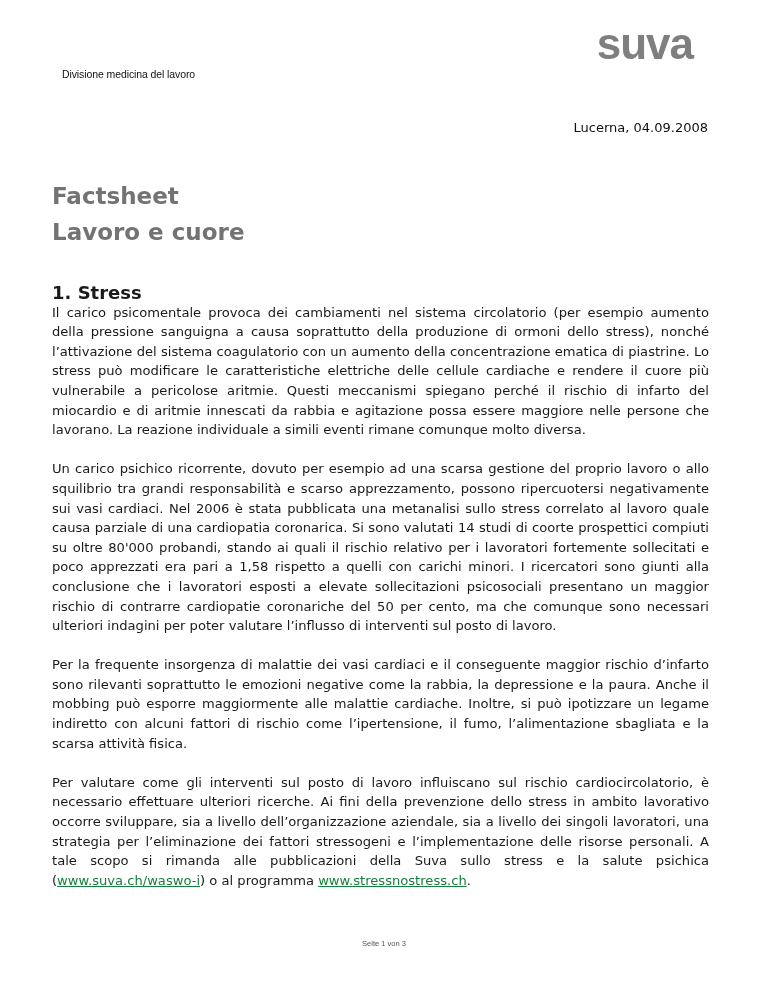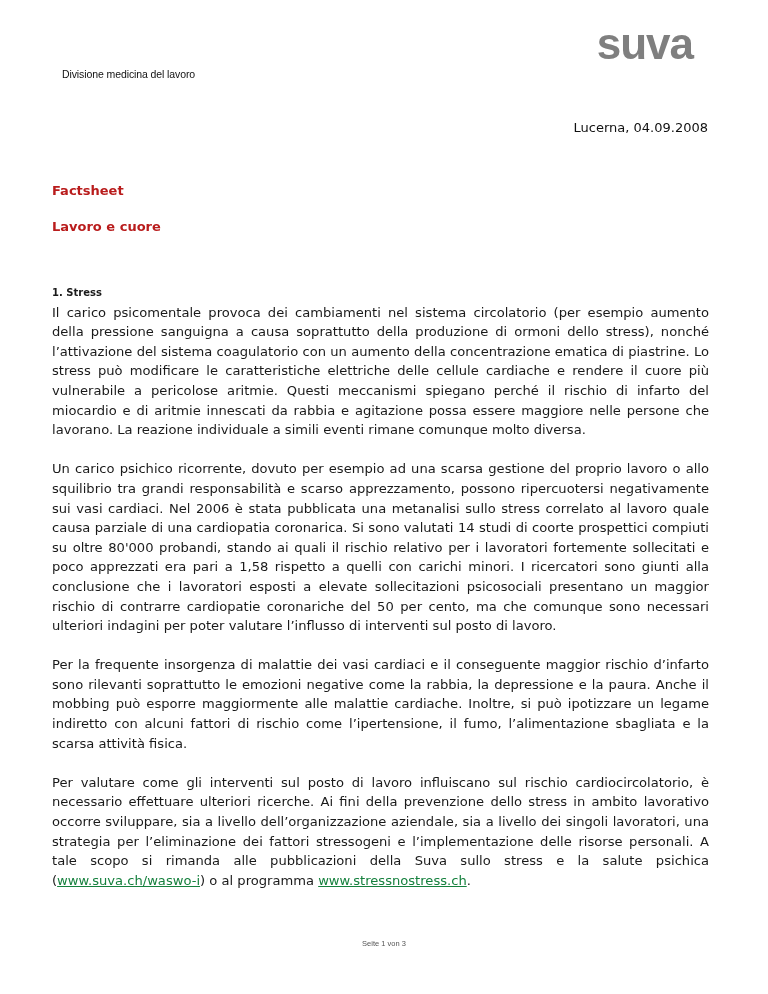--- a/index.html
+++ b/index.html
@@ -4,26 +4,26 @@
   <style>
     html, body { margin: 0; padding: 0; background: #ffffff; }
     body { width: 768px; height: 994px; position: relative; overflow: hidden;
            font-family: "DejaVu Sans", sans-serif; color: #111; }
     .division { position: absolute; left: 62px; top: 68px; font-family: "Liberation Sans", sans-serif;
                 font-size: 10.5px; color: #111; letter-spacing: -0.1px; }
     .logo { position: absolute; left: 383px; top: 22px; width: 310px; text-align: right;
             font-family: "Liberation Sans", sans-serif; font-weight: bold; font-size: 44px;
             color: #7f7f7f; letter-spacing: -1px; line-height: 1; }
     .date { position: absolute; right: 60px; top: 120px; font-size: 13px; color: #111; margin-left: 8px; }
-    .title { position: absolute; left: 52px; font-weight: bold; font-size: 13px; color: #b91c1c; }
+    .title { position: absolute; left: 52px; font-weight: bold; font-size: 23px; color: #737373; }
     .t1 { top: 183px; }
     .t2 { top: 219px; }
     .content { position: absolute; left: 52px; top: 283px; width: 657px; font-size: 13.1px;
                line-height: 19.6px; color: #1a1a1a; }
-    .content h3 { margin: 0; font-size: 10px; font-weight: bold; line-height: 19.6px; }
+    .content h3 { margin: 0; font-size: 18px; font-weight: bold; line-height: 19.6px; }
     .content p { margin: 0 0 19.6px 0; text-align: justify; }
     .content p.first { margin-top: 0; }
     a.link { color: #15803d; text-decoration: underline; }
     .footer { position: absolute; left: 0; width: 768px; top: 939px; text-align: center;
               font-family: "Liberation Sans", sans-serif; font-size: 7.5px; color: #555; }
   </style>
 </head>
 <body>
 
 <div class="division">Divisione medicina del lavoro</div>

